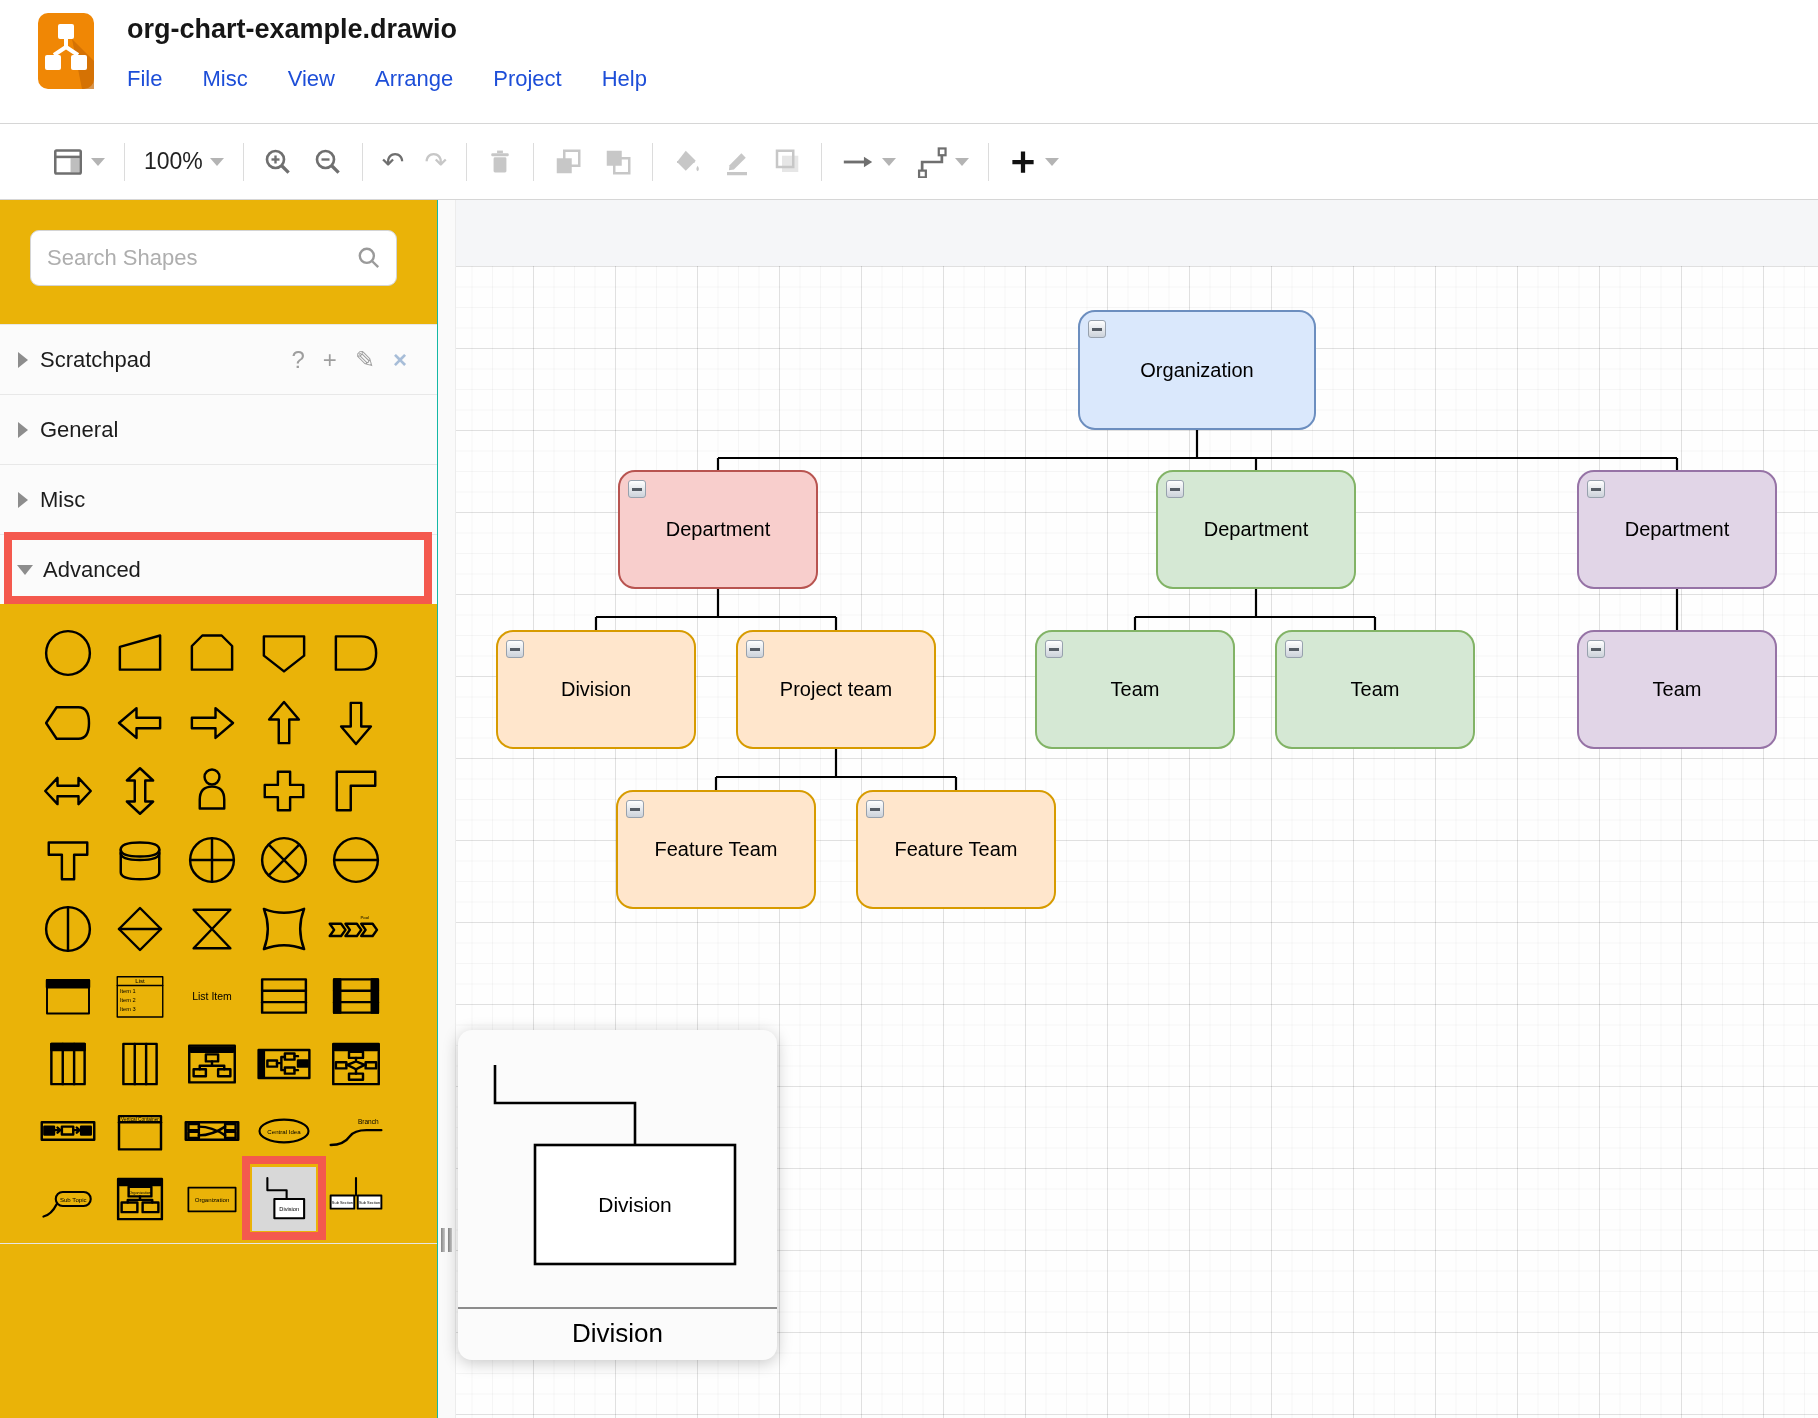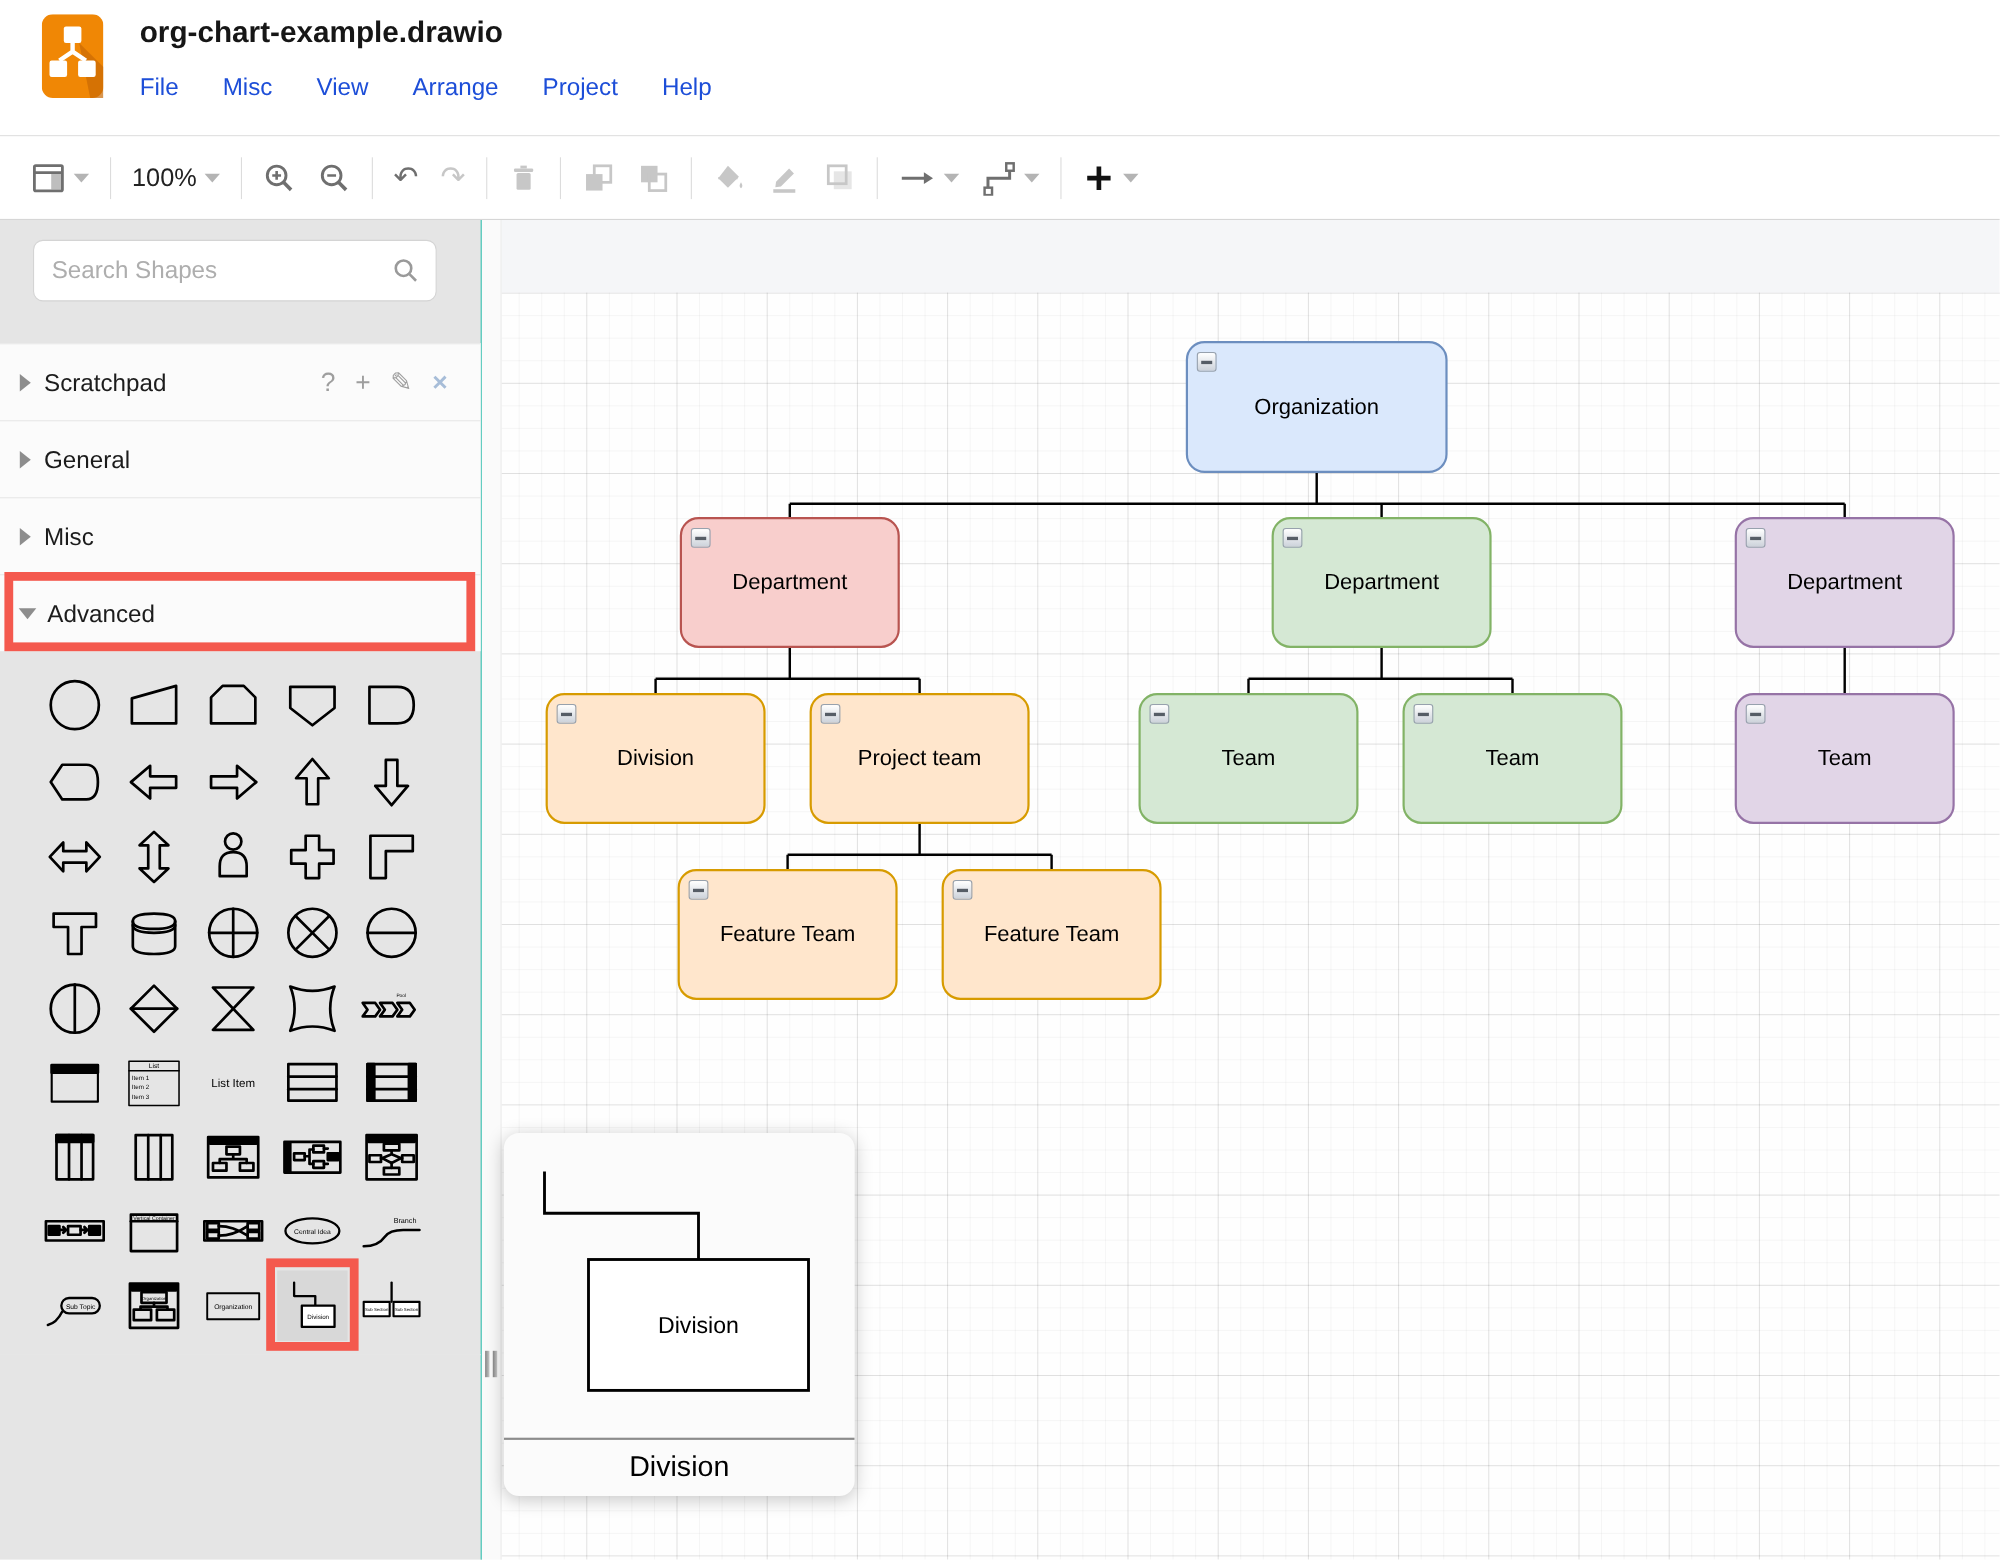--- a/index.html
+++ b/index.html
@@ -10,35 +10,35 @@
   .header{position:absolute;left:0;top:0;width:100%;height:123px;background:#fff;
           border-bottom:1px solid #d6d6d6;z-index:5}
   .logo{position:absolute;left:38px;top:13px;width:56px;height:76px}
   .doc-title{position:absolute;left:127px;top:14px;font-size:27px;font-weight:600;color:#161616}
   .menubar{position:absolute;left:127px;top:66px;display:flex;gap:40px;font-size:22px;color:#1d4ed8}
   .menubar span{cursor:default}
 
   
   .toolbar{position:absolute;left:0;top:124px;width:100%;height:76px;background:#fff;
            border-bottom:1px solid #d6d6d6;display:flex;align-items:center;
-           padding-left:28px;box-sizing:border-box;z-index:5}
+           padding-left:52px;box-sizing:border-box;z-index:5}
   .tb-group{display:flex;align-items:center;gap:20px}
   .tb-sep{width:1px;height:38px;background:#dcdcdc;margin:0 19px}
   .tb-btn{display:flex;align-items:center;gap:7px;color:#6f6f6f;cursor:pointer}
   .tb-btn.disabled{color:#c7c7c7;cursor:default}
   .tb-btn.emphasis{color:#111}
   .tb-btn svg{display:block}
   .tb-text{font-size:23px;color:#222}
   .caret{width:0;height:0;border-left:7px solid transparent;border-right:7px solid transparent;
          border-top:8px solid #b4b4b4}
   .glyph-btn{font-size:27px;line-height:1;font-family:"DejaVu Sans",sans-serif}
 
   
-  .sidebar{position:absolute;left:0;top:184px;width:437px;bottom:0;background:#e5e5e5;
-           border-right:1px solid #14b8a6;z-index:4}
+  .sidebar{position:absolute;left:0;top:196px;width:437px;bottom:0;background:#eab308;
+           border-right:3px solid #14b8a6;z-index:4}
   .search-box{position:absolute;left:30px;top:34px;width:367px;height:56px;background:#fff;
               border:1px solid #d4d4d4;border-radius:9px;box-sizing:border-box;
               display:flex;align-items:center;padding:0 14px}
   .search-box input{border:none;outline:none;flex:1;font-size:22px;color:#444;background:transparent;
                     font-family:"Liberation Sans",sans-serif}
   .search-box input::placeholder{color:#aeaeae}
   .sections{position:absolute;left:0;top:128px;width:100%}
   .section-row{height:69px;border-top:1px solid #e8e8e8;position:relative;
                display:flex;align-items:center;cursor:pointer;background:#fbfbfb}
   .tri-right{width:0;height:0;border-top:8px solid transparent;border-bottom:8px solid transparent;

